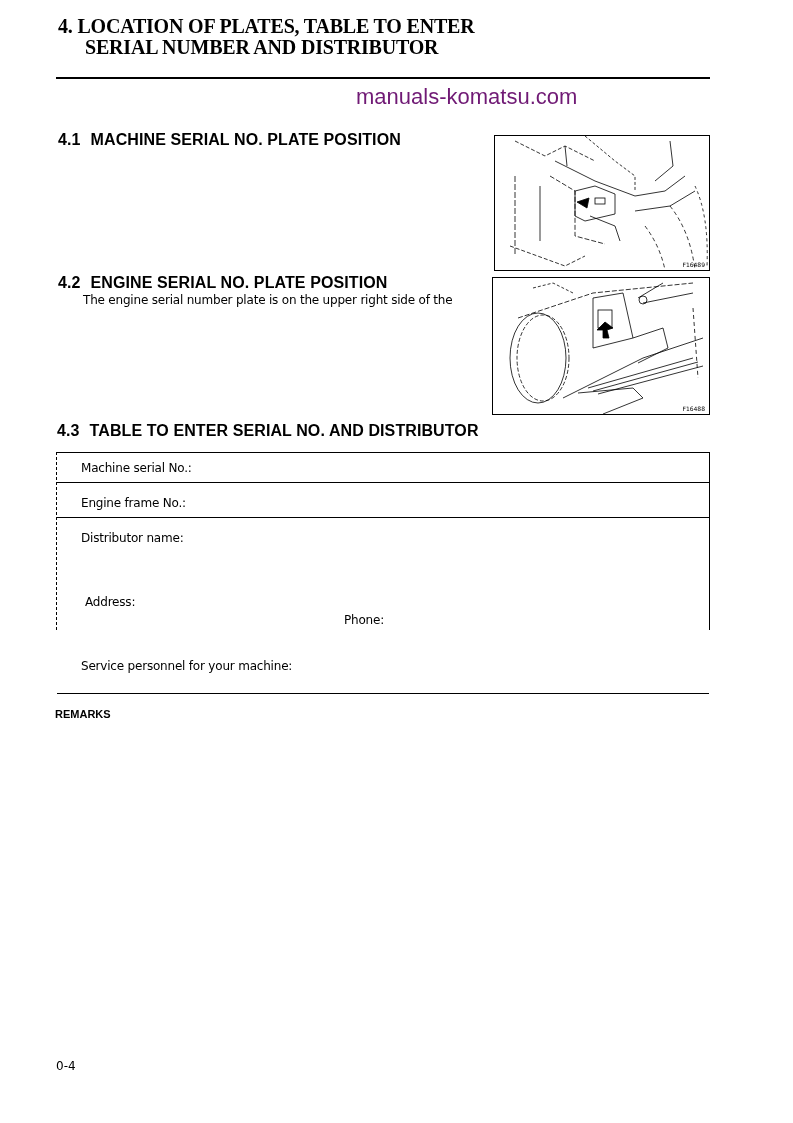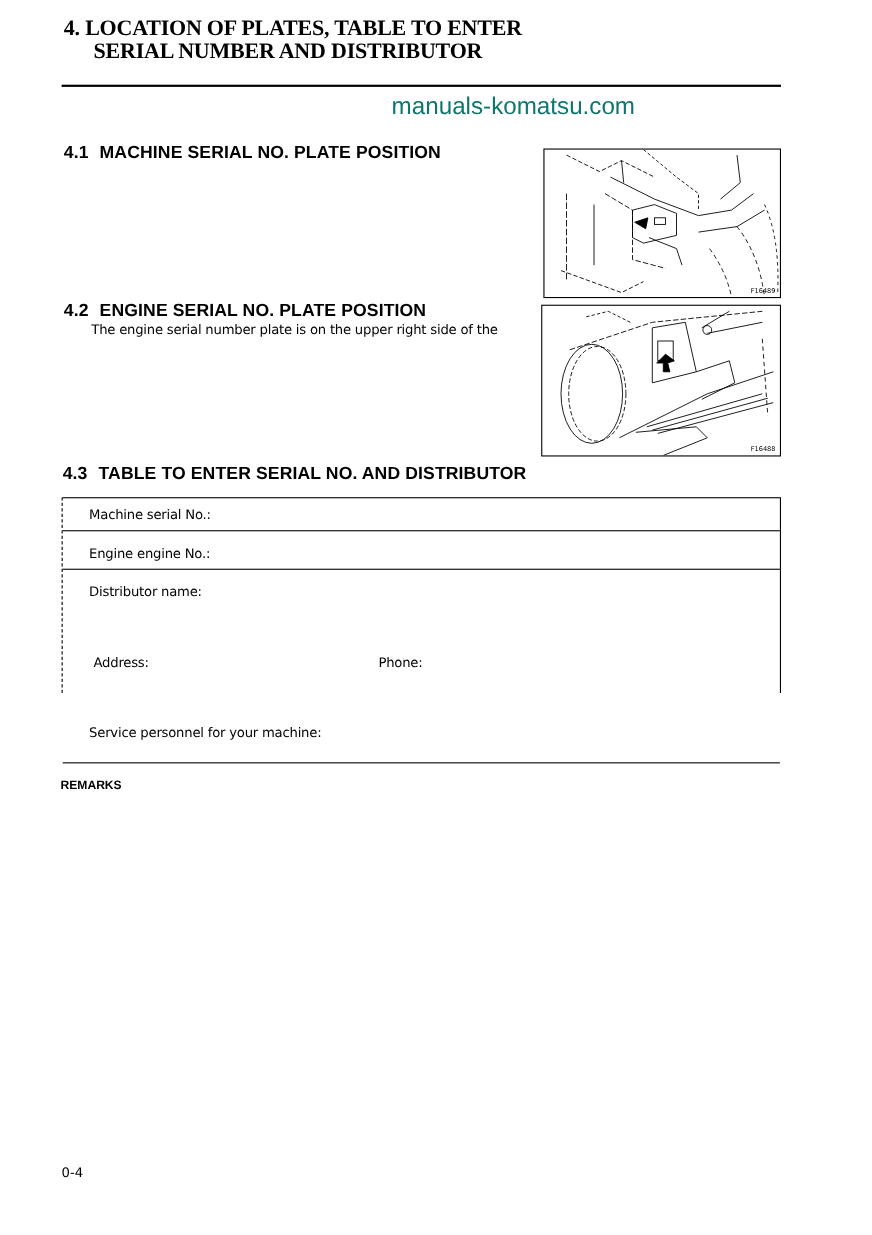--- a/index.html
+++ b/index.html
@@ -1,21 +1,21 @@
 <!DOCTYPE html>
 <html><head>
   <meta charset="utf-8">
   <style>
     html, body { margin: 0; padding: 0; background: #ffffff; }
     body { width: 793px; height: 1123px; position: relative; overflow: hidden; color: #000; font-family: "Liberation Sans", sans-serif; }
     .abs { position: absolute; }
     .main-title { left: 58px; top: 16px; font-size: 20px; font-weight: bold; line-height: 21px; letter-spacing: -0.2px; font-family: Liberation Serif, serif; }
     .main-title .l2 { padding-left: 27px; display: block; }
     .title-rule { left: 56px; top: 77px; width: 654px; height: 0; border-top: 2px solid #000; }
-    .watermark { left: 356px; top: 84px; font-size: 22px; font-family: "Liberation Sans", sans-serif; color: #0f766e; }
+    .watermark { left: 356px; top: 84px; font-size: 22px; font-family: "Liberation Sans", sans-serif; color: #701a75; }
     .sec-head { font-size: 16px; font-weight: bold; font-family: "Liberation Sans", sans-serif; letter-spacing: 0.1px; white-space: nowrap; }
     .sec-head .num { margin-right: 10px; }
     .para { font-size: 12px; line-height: 15px; font-family: "DejaVu Sans", sans-serif; width: 430px; letter-spacing: -0.2px; }
     .para .ind { padding-left: 25px; }
     .fig { border: 1px solid #000; background: #fff; overflow: hidden; }
     .fig svg { display: block; }
     .fig-label { position: absolute; right: 4px; bottom: 2px; font-size: 6px; font-family: "DejaVu Sans", sans-serif; }
     .table-box { left: 56px; top: 452px; width: 652px; height: 178px; border-left: 1px dashed #000; border-right: 1px solid #000; }
     .hline { position: absolute; left: 0; width: 652px; height: 0; border-top: 1px solid #000; }
     .field-label { position: absolute; font-size: 12px; font-family: "DejaVu Sans", sans-serif; letter-spacing: -0.2px; white-space: nowrap; }
@@ -90,28 +90,28 @@
 
 <div class="abs sec-head" style="left:57px; top:422px;">
   <span class="num">4.3</span><span>TABLE TO ENTER SERIAL NO. AND DISTRIBUTOR</span>
 </div>
 
 <div class="abs table-box">
   <div class="hline" style="top:0;"></div>
   <span class="field-label" style="left:24px; top:9px;">Machine serial No.:</span>
   <span class="field-label" style="left:160px; top:9px; width:480px; height:16px;"></span>
   <div class="hline" style="top:30px;"></div>
-  <span class="field-label" style="left:24px; top:44px;">Engine engine No.:</span>
+  <span class="field-label" style="left:24px; top:44px;">Engine frame No.:</span>
   <span class="field-label" style="left:160px; top:44px; width:480px; height:16px;"></span>
   <div class="hline" style="top:65px;"></div>
   <span class="field-label" style="left:24px; top:79px;">Distributor name:</span>
   <span class="field-label" style="left:160px; top:79px; width:480px; height:40px;"></span>
   <span class="field-label" style="left:28px; top:143px;">Address:</span>
   <span class="field-label" style="left:24px; top:160px; width:250px; height:40px;"></span>
-  <span class="field-label" style="left:287px; top:143px;">Phone:</span>
+  <span class="field-label" style="left:287px; top:161px;">Phone:</span>
   <span class="field-label" style="left:340px; top:143px; width:300px; height:16px;"></span>
   <span class="field-label" style="left:24px; top:207px;">Service personnel for your machine:</span>
   <span class="field-label" style="left:265px; top:207px; width:375px; height:16px;"></span>
   <div class="hline" style="top:241px;"></div>
 </div>
 
 <div class="abs remarks">REMARKS</div>
 <div class="abs" style="left:56px; top:730px; width:652px; height:300px;"></div>
 
 <div class="abs page-num">0-4</div>

